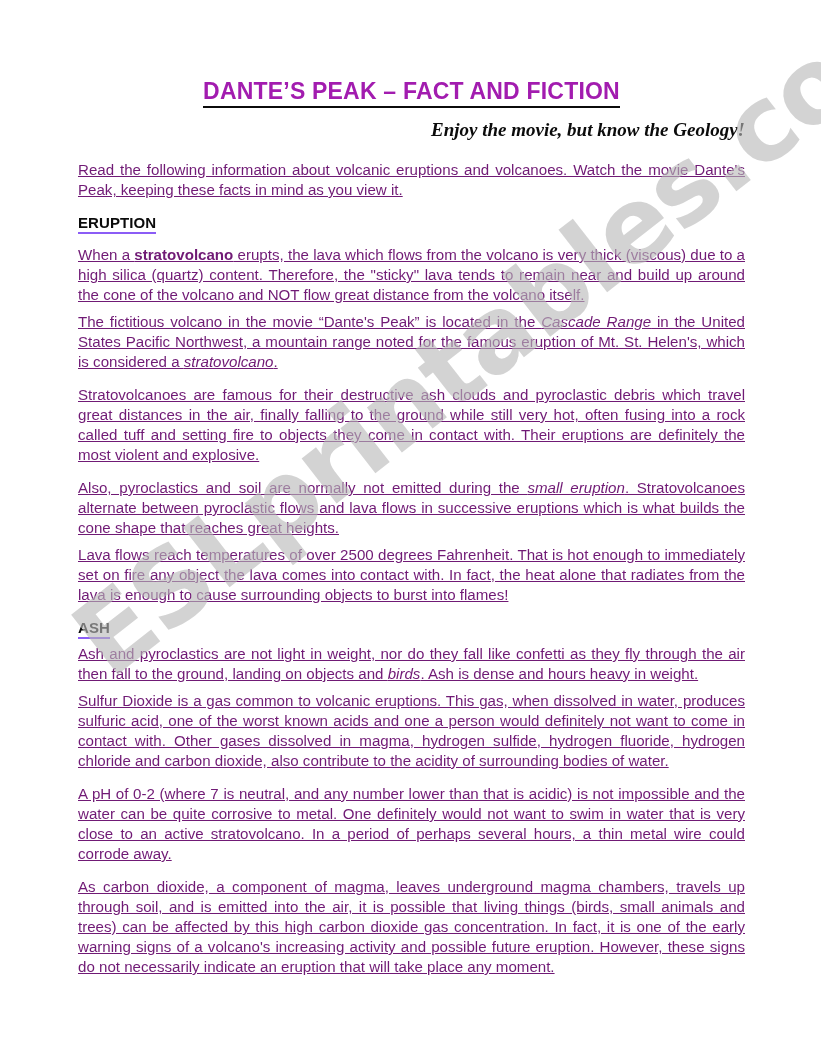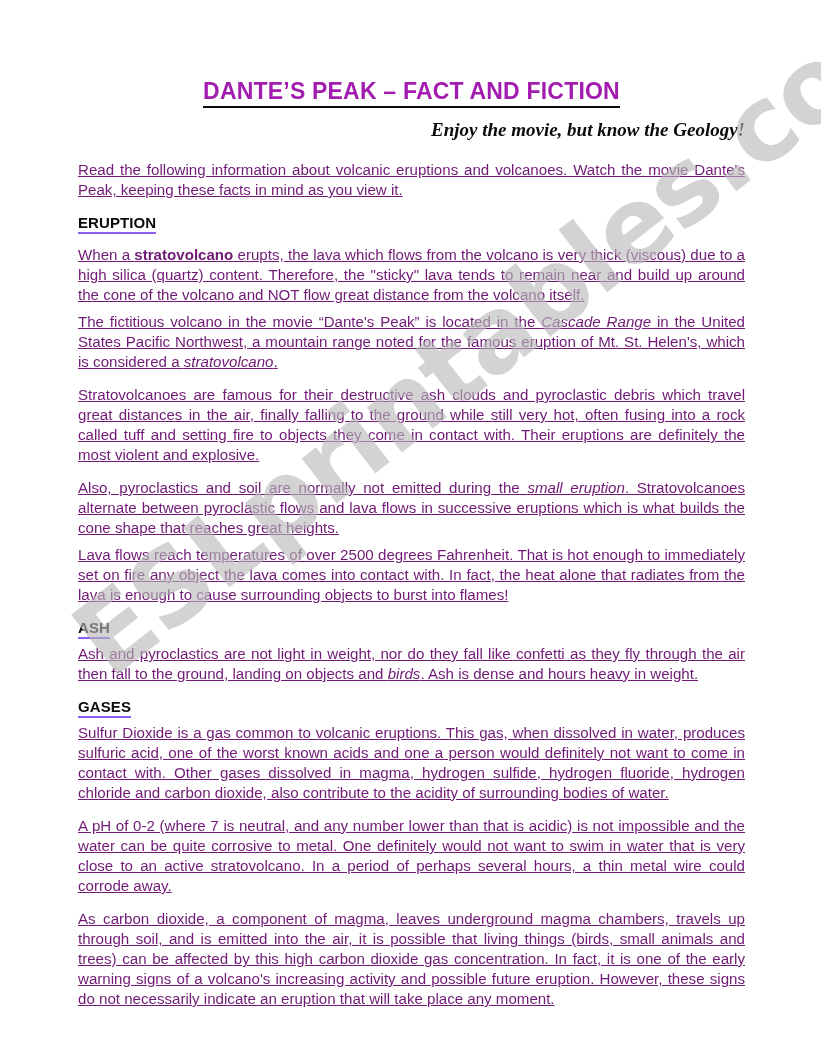--- a/index.html
+++ b/index.html
@@ -143,20 +143,19 @@
 
     <div id="sections-root">
         <h3 class="section-heading"><span>ERUPTION</span></h3>
         <p class="body-text"><span>When a </span><strong class="bd">stratovolcano</strong><span> erupts, the lava which flows from the volcano is very thick (viscous) due to a high silica (quartz) content. Therefore, the "sticky" lava tends to remain near and build up around the cone of the volcano and NOT flow great distance from the volcano itself.</span></p>
         <p class="body-text after-heading"><span>The fictitious volcano in the movie “Dante's Peak” is located in the </span><em class="it">Cascade Range</em><span> in the United States Pacific Northwest, a mountain range noted for the famous eruption of Mt. St. Helen's, which is considered a </span><em class="it">stratovolcano</em><span>.</span></p>
         <p class="body-text"><span>Stratovolcanoes are famous for their destructive ash clouds and pyroclastic debris which travel great distances in the air, finally falling to the ground while still very hot, often fusing into a rock called tuff and setting fire to objects they come in contact with. Their eruptions are definitely the most violent and explosive.</span></p>
         <p class="body-text"><span>Also, pyroclastics and soil are normally not emitted during the </span><em class="it">small eruption</em><span>. Stratovolcanoes alternate between pyroclastic flows and lava flows in successive eruptions which is what builds the cone shape that reaches great heights.</span></p>
         <p class="body-text after-heading"><span>Lava flows reach temperatures of over 2500 degrees Fahrenheit. That is hot enough to immediately set on fire any object the lava comes into contact with. In fact, the heat alone that radiates from the lava is enough to cause surrounding objects to burst into flames!</span></p>
         <h3 class="section-heading"><span>ASH</span></h3>
         <p class="body-text after-heading"><span>Ash and pyroclastics are not light in weight, nor do they fall like confetti as they fly through the air then fall to the ground, landing on objects and </span><em class="it">birds</em><span>.  Ash is dense and hours heavy in weight.</span></p>
-        <h3 class="section-heading"><span>GASES</span></h3>
         <p class="body-text after-heading"><span>Sulfur Dioxide is a gas common to volcanic eruptions. This gas, when dissolved in water, produces sulfuric acid, one of the worst known acids and one a person would definitely not want to come in contact with.  Other gases dissolved in magma, hydrogen sulfide, hydrogen fluoride, hydrogen chloride and carbon dioxide, also contribute to the acidity of surrounding bodies of water.</span></p>
         <p class="body-text"><span>A pH of 0-2 (where 7 is neutral, and any number lower than that is acidic) is not impossible and the water can be quite corrosive to metal.  One definitely would not want to swim in water that is very close to an active stratovolcano.  In a period of perhaps several hours, a thin metal wire could corrode away.</span></p>
         <p class="body-text"><span>As carbon dioxide, a component of magma, leaves underground magma chambers, travels up through soil, and is emitted into the air, it is possible that living things (birds, small animals and trees) can be affected by this high carbon dioxide gas concentration. In fact, it is one of the early warning signs of a volcano's increasing activity and possible future eruption. However, these signs do not necessarily indicate an eruption that will take place any moment.</span></p>
       </div>
 
   </div>
 </div>
 
 </body></html>

